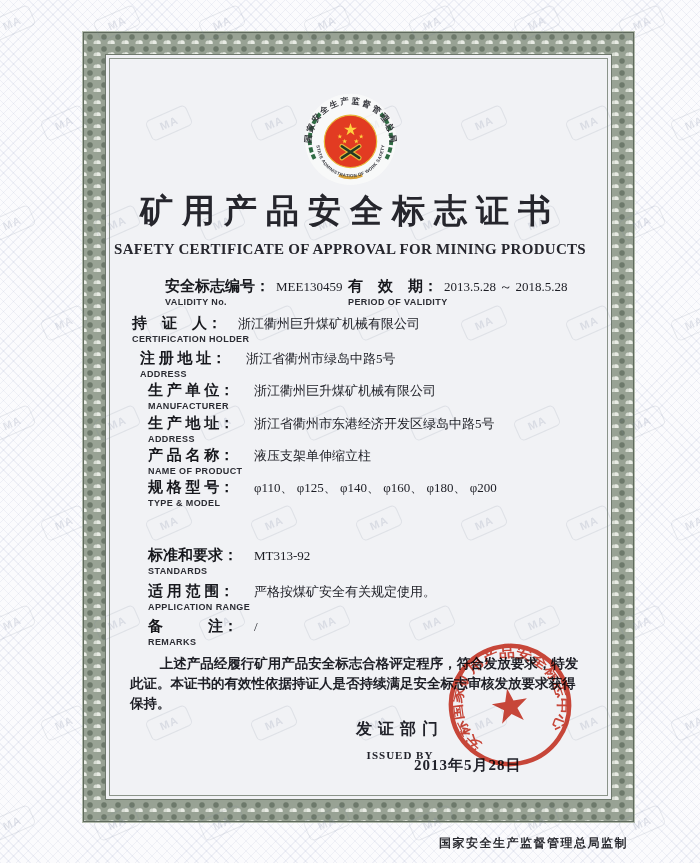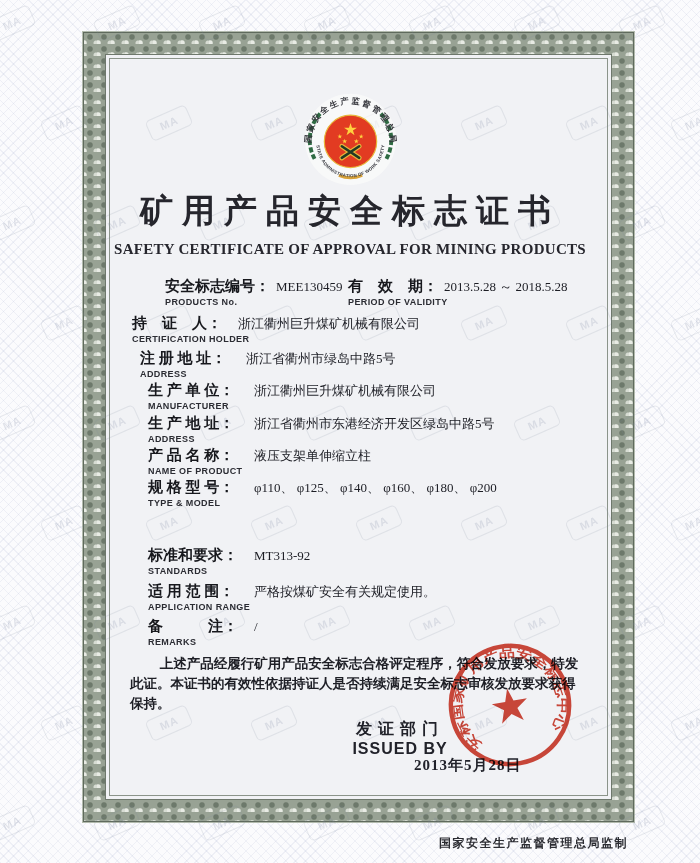--- a/index.html
+++ b/index.html
@@ -52,21 +52,21 @@
   .lbl{font-size:15px;font-weight:bold;color:#17181d;}
   .val{font-size:13px;color:#1c1d24;margin-left:6px;}
   .sub{font-family:"Liberation Sans","DejaVu Sans",sans-serif;font-size:9px;letter-spacing:.4px;color:#2b2c33;margin-top:1px;font-weight:bold;}
   .simple-row .lbl{display:inline-block;min-width:100px;}
   .statement{
     left:130px;top:654px;width:456px;font-size:13.5px;line-height:20px;color:#1e1f26;
     text-indent:2.2em;font-weight:bold;
   }
   .issued{left:330px;top:719px;width:140px;text-align:center;}
   .issued .zh{font-size:16px;font-weight:bold;letter-spacing:6px;}
-  .issued .en{font-family:Liberation Sans, sans-serif;font-size:16px;font-weight:bold;letter-spacing:1px;margin-top:0;}
+  .issued .en{font-family:Liberation Serif, serif;font-size:11px;font-weight:bold;letter-spacing:1px;margin-top:9px;}
   .issue-date{left:414px;top:756px;font-size:15px;font-weight:bold;letter-spacing:1px;}
   .seal{left:446px;top:641px;width:128px;height:128px;z-index:4;opacity:.92;mix-blend-mode:multiply;}
   .footer{
     left:0;top:835px;width:628px;text-align:right;
     font-size:12px;font-weight:bold;letter-spacing:1.5px;color:#2c2d33;
   }
 </style>
 </head>
 <body>
 
@@ -174,21 +174,21 @@
         <textPath href="#botArc" startOffset="2" textLength="106">STATE ADMINISTRATION OF WORK SAFETY</textPath>
       </text>
     </svg>
 
     <div class="abs title">矿用产品安全标志证书</div>
     <div class="abs subtitle">SAFETY CERTIFICATE OF APPROVAL FOR MINING PRODUCTS</div>
 
     <div class="abs row" style="top:277px">
       <div class="col" style="left:165px">
         <span class="lbl">安全标志编号：</span><span class="val">MEE130459</span>
-        <div class="sub">PRODUCTS No.</div>
+        <div class="sub">VALIDITY No.</div>
       </div>
       <div class="col" style="left:348px">
         <span class="lbl">有　效　期：</span><span class="val">2013.5.28 ～ 2018.5.28</span>
         <div class="sub">PERIOD OF VALIDITY</div>
       </div>
     </div>
 
     <div class="abs row simple-row" style="top:314px">
       <div class="col" style="left:132px">
         <span class="lbl">持　证　人：</span><span class="val">浙江衢州巨升煤矿机械有限公司</span>

